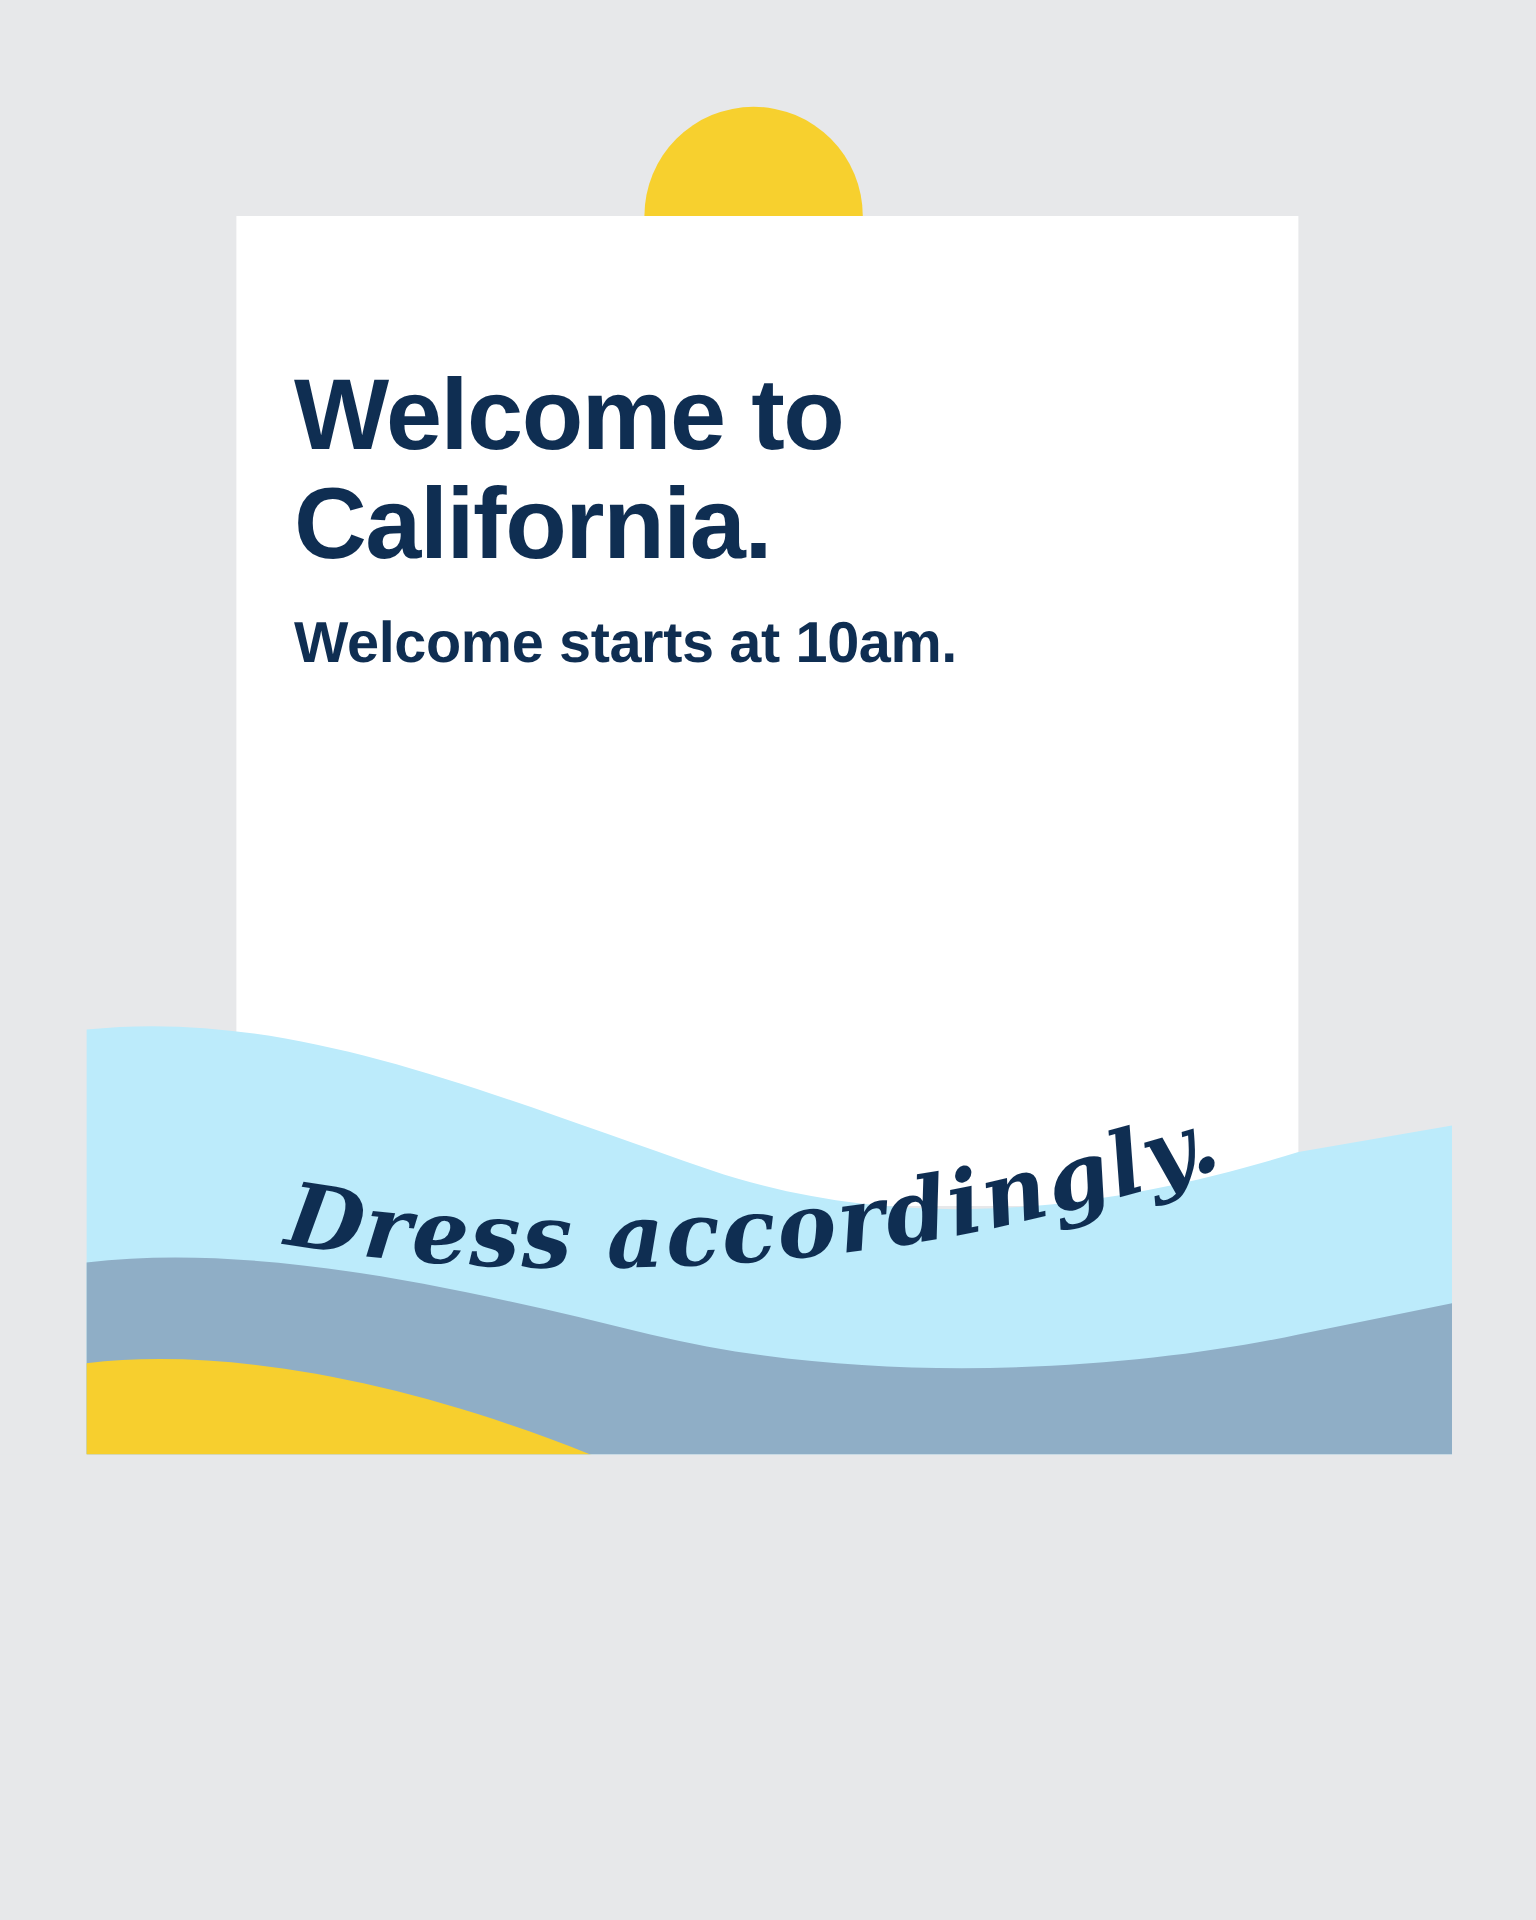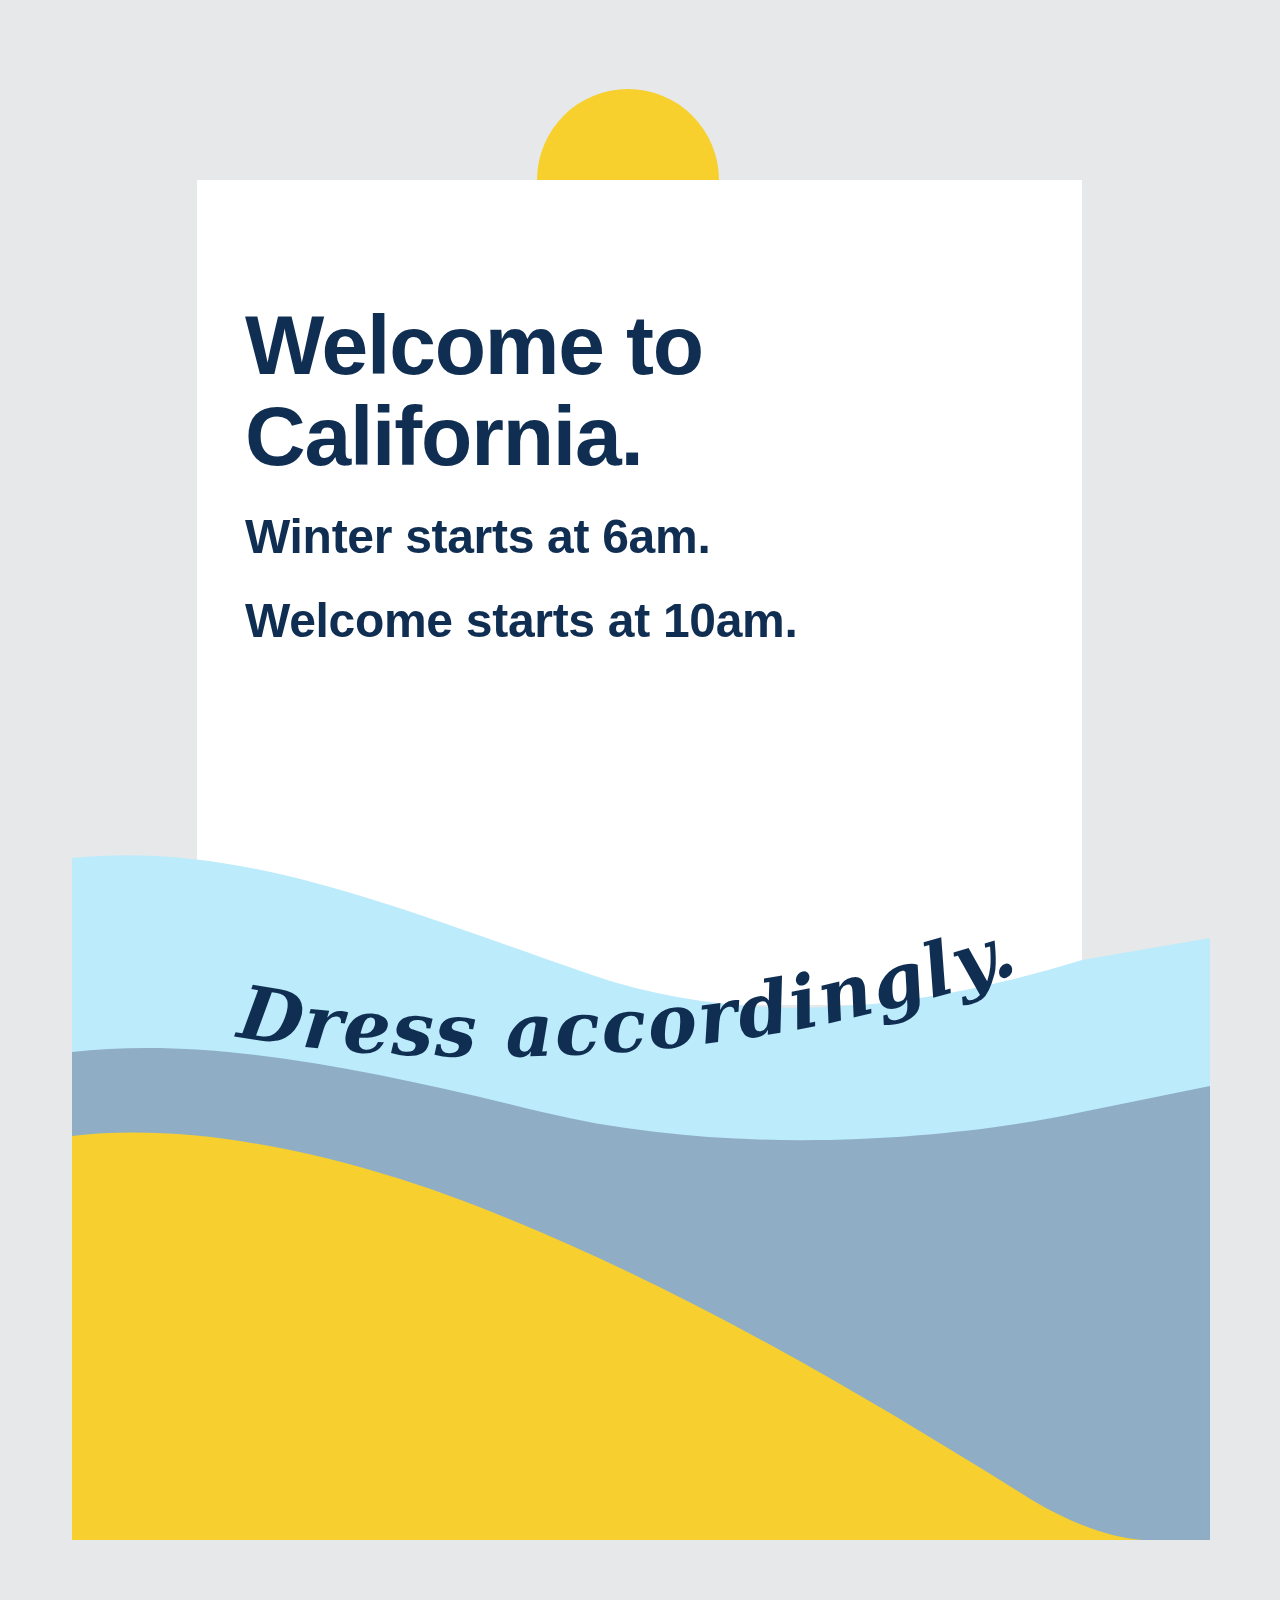--- a/index.html
+++ b/index.html
@@ -4,21 +4,21 @@
 <title>Welcome to California</title>
 <style>
   html, body {
     margin: 0;
     padding: 0;
     background: #e7e8ea;
   }
   #poster {
     position: relative;
     width: 1280px;
-    height: 1600px;
+    height: 1212px;
     background: var(--bg, #e7e8ea);
     overflow: hidden;
     font-family: "Liberation Sans", sans-serif;
   }
 
   
   #sun {
     position: absolute;
     left: 537px;
     top: 89px;
@@ -122,21 +122,20 @@
 
       <path d="M0,296 C120,282 270,312 420,372 C620,452 800,560 960,660 C1000,684 1040,698 1070,700 L0,700 Z" fill="#f7cf2e"></path>
     </svg>
   </div>
 
   <div id="text-block" style="color: rgb(15, 46, 82);">
     <h1 id="headline">Welcome to
 California.</h1>
 
     <ul id="season-list">
-      <li class="sp-1">Winter starts at 6am.</li>
       <li class="sp-1">Welcome starts at 10am.</li>
     </ul>
   </div>
 
   <div id="signature">
     <svg width="800" height="120" viewBox="0 0 800 120" xmlns="http://www.w3.org/2000/svg">
       <defs>
         <path id="sigpath" d="M4,74 C150,104 420,104 620,56 C680,42 740,26 796,8" fill="none"></path>
       </defs>
       <text fill="#0f2e52">

